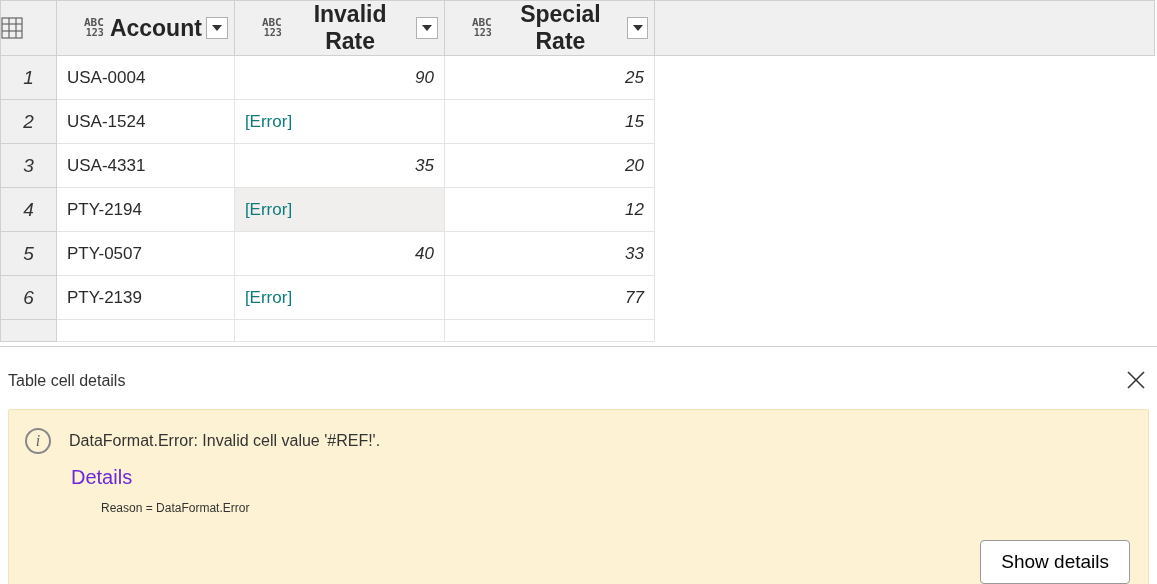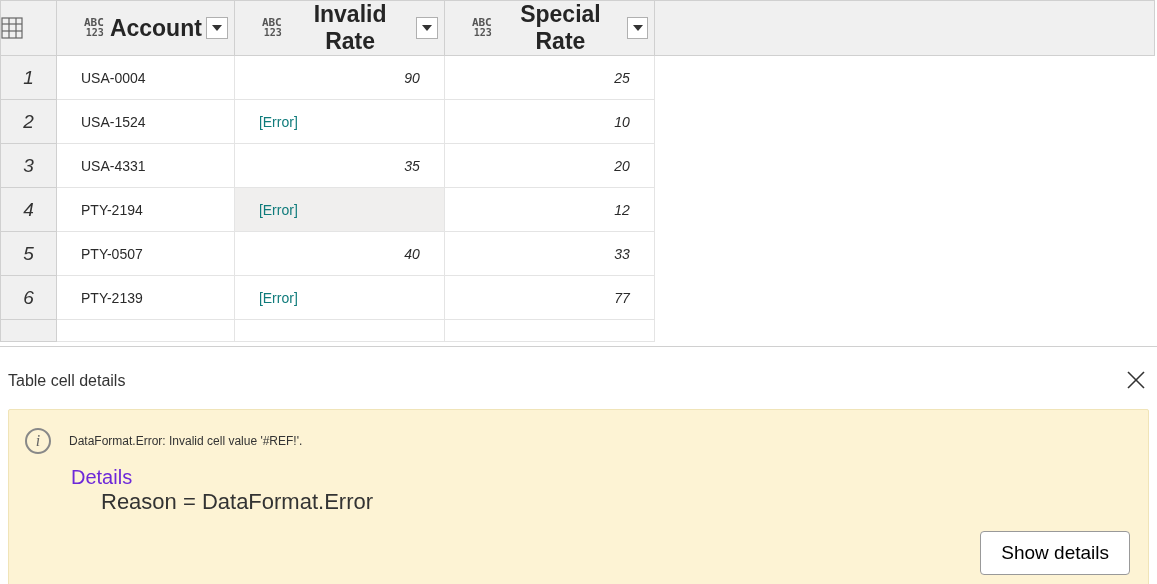--- a/index.html
+++ b/index.html
@@ -16,42 +16,42 @@
     .header-inner { display: flex; align-items: center; justify-content: space-between; height: 100%; gap: 4px; }
     .header-left { display: flex; align-items: center; gap: 6px; }
     .type-icon { display: flex; flex-direction: column; font-size: 10px; line-height: 10px; color: #555; font-family: monospace; text-align: right; margin-left: 21px; }
     .type-icon .top { font-size: 11px; }
     .header-label { font-size: 23px; color: #252525; }
     .header-filler { background: #f0f0f0; border: 1px solid #d0d0d0; border-left: none; height:52px; }
     
     .dropdown-btn { width: 22px; height: 22px; border: 1px solid #b0b0b0; background: #fff; display: flex; align-items: center; justify-content: center; cursor: pointer; }
     .dropdown-btn svg { display: block; }
     
-    .data-cell { height: 44px; border: 1px solid #e4e4e4; padding: 0 24px; font-size: 14px; color: #2a2a2a; margin-top: 12px; }
+    .data-cell { height: 44px; border: 1px solid #e4e4e4; padding: 0 10px; font-size: 17px; color: #2a2a2a; margin-top: 12px; }
     .acc-cell { width: 155px; }
     .rate-cell { width: 200px; text-align: right; font-style: italic; }
     .error-val { color: #0f7b7b; text-align: left; font-style: normal; }
     .rate-cell.error-val { text-align: left; }
     .selected-cell { background: #f0efee; }
     .blank-row td { height: 22px; border: 1px solid #e4e4e4; }
     .blank-row .rownum-cell { border-color:#d0d0d0; }
     
     .details-panel { padding: 12px 8px 8px 8px; }
     .details-header { display: flex; justify-content: space-between; align-items: center; padding: 4px 0 10px 0; }
     .details-title { font-size: 16px; color: #333; font-weight: 400; }
     .close-btn { font-size: 24px; cursor: pointer; padding: 4px; color: #333; }
     
     .warning-box { background: #fdf3d4; border: 1px solid #f0e4b8; border-radius: 2px; padding: 18px 16px 14px 16px; position: relative; min-height: 190px; }
     .warn-row1 { display: flex; align-items: center; gap: 18px; }
     .info-icon { width: 26px; height: 26px; border: 2px solid #888; border-radius: 50%; display: flex; align-items: center; justify-content: center; font-family: Georgia, serif; font-style: italic; font-size: 16px; color: #666; flex-shrink: 0; }
-    .warn-text { font-size: 12px; color: #333; }
+    .warn-text { font-size: 16px; color: #333; }
     .warn-body { margin-left: 46px; margin-top: 12px; }
     .warn-body .sub { font-size: 20px; color: #6d28d9; }
-    .warn-body .reason { margin-left: 30px; font-size: 22px; color: #333; }
-    .show-details-btn { position: absolute; right: 18px; bottom: 23px; background: #fff; border: 1px solid #999; border-radius: 4px; padding: 10px 20px; font-size: 19px; cursor: pointer; }
+    .warn-body .reason { margin-left: 30px; margin-top: 12px; font-size: 12px; color: #333; }
+    .show-details-btn { position: absolute; right: 18px; bottom: 14px; background: #fff; border: 1px solid #999; border-radius: 4px; padding: 10px 20px; font-size: 19px; cursor: pointer; }
     
     .table-icon-svg { display:block; }
     .col-acc-h { width: 155px; }
     .col-rate-h { width: 210px; }
   </style>
 </head>
 <body>
 
 <div class="table-container">
   <table>
@@ -121,21 +121,21 @@
         <tr>
           <td class="rownum-cell">1</td>
           <td class="data-cell acc-cell">USA-0004</td>
           <td class="data-cell rate-cell">90</td>
           <td class="data-cell rate-cell">25</td>
         </tr>
         <tr>
           <td class="rownum-cell">2</td>
           <td class="data-cell acc-cell">USA-1524</td>
           <td class="data-cell rate-cell error-val">[Error]</td>
-          <td class="data-cell rate-cell">10</td>
+          <td class="data-cell rate-cell">15</td>
         </tr>
         <tr>
           <td class="rownum-cell">3</td>
           <td class="data-cell acc-cell">USA-4331</td>
           <td class="data-cell rate-cell">35</td>
           <td class="data-cell rate-cell">20</td>
         </tr>
         <tr>
           <td class="rownum-cell">4</td>
           <td class="data-cell acc-cell">PTY-2194</td>

